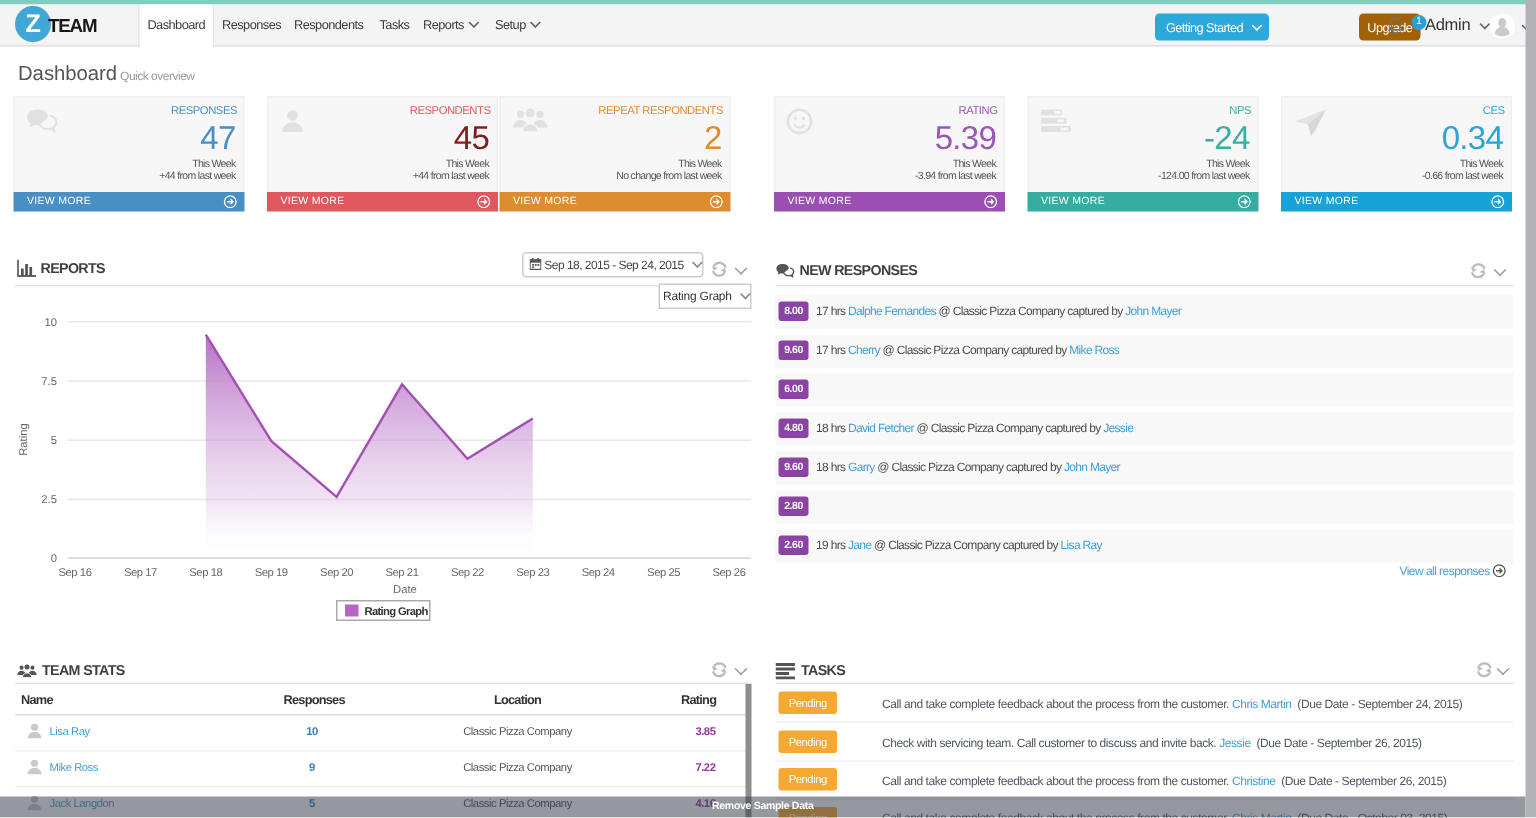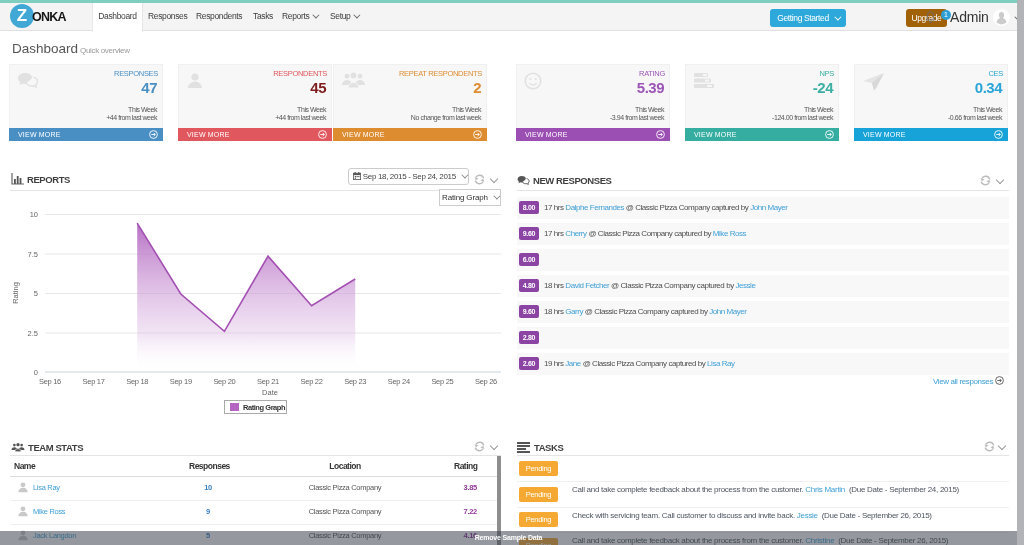--- a/index.html
+++ b/index.html
@@ -13,31 +13,31 @@
 #header { position:absolute; left:0; top:3px; width:1024px; height:28px; background:#f4f4f4; border-bottom:1px solid #e0e0e0; }
 #logo-circle { position:absolute; left:10px; top:1px; width:24px; height:24px; border-radius:50%; background:#41a8d6; color:#fff; font-weight:bold; font-size:17px; text-align:center; line-height:24px; }
 #logo-text { position:absolute; left:32px; top:7px; font-weight:800; font-size:12.5px; letter-spacing:-0.8px; color:#161616; }
 .nav { position:absolute; top:0; height:28px; font-size:8.5px; letter-spacing:-0.35px; color:#3c3c3c; line-height:26px; white-space:nowrap; }
 #nav-dash { left:92px; width:51px; background:#fff; border-left:1px solid #e7e7e7; border-right:1px solid #e7e7e7; height:29px; text-align:center; }
 .caret { display:inline-block; width:5px; height:5px; border-right:1px solid #666; border-bottom:1px solid #666; transform:rotate(45deg) translateY(-2px); margin-left:3px; vertical-align:middle; }
 .btn { position:absolute; top:6px; height:18px; border-radius:3px; color:#fff; font-size:8.5px; letter-spacing:-0.38px; line-height:18px; text-align:center; white-space:nowrap; }
 #btn-start { left:770px; width:76px; background:#2da8da; }
 #btn-upgrade { left:906px; width:41px; background:#a16207; }
 #badge1 { position:absolute; left:941px; top:7px; width:10px; height:10px; border-radius:50%; background:#2d9fd6; color:#fff; font-size:7px; text-align:center; line-height:10px; }
-#admin { position:absolute; left:950px; top:0; height:28px; line-height:28px; font-size:14px; letter-spacing:-0.2px; color:#333; }
+#admin { position:absolute; left:950px; top:0; height:28px; line-height:28px; font-size:11px; letter-spacing:-0.2px; color:#333; }
 
 
 #pagetitle { position:absolute; left:12px; top:41px; font-size:13.5px; color:#555; }
 #pagetitle span { font-size:8px; letter-spacing:-0.33px; color:#9a9a9a; margin-left:2px; }
 
 
 .card { position:absolute; top:64px; width:154px; height:77px; background:#f7f7f7; }
 .card .body { position:absolute; inset:0 0 13px 0; border:1px solid #f0f0f0; border-bottom:none; }
 .card .ttl { position:absolute; top:5px; right:5px; font-size:7.5px; letter-spacing:-0.3px; }
-.card .num { position:absolute; top:15px; right:6px; font-size:15px; letter-spacing:-0.5px; font-weight:700; }
+.card .num { position:absolute; top:15px; right:6px; font-size:22px; letter-spacing:-0.5px; font-weight:400; }
 .card .wk  { position:absolute; top:42px; right:6px; font-size:7px; letter-spacing:-0.45px; color:#555; text-align:right; line-height:8px; }
 .card .bar { position:absolute; left:0; bottom:0; width:100%; height:13px; color:#fff; font-size:7px; line-height:13px; padding-left:9px; letter-spacing:0.2px; }
 .card .icon { position:absolute; left:8px; top:8px; color:#e0e0e0; }
 .goarrow { position:absolute; right:5px; top:2px; width:9px; height:9px; }
 
 
 .phead { position:absolute; font-size:9.5px; letter-spacing:-0.42px; font-weight:bold; color:#3f3f3f; white-space:nowrap; }
 .pline { position:absolute; height:1px; background:#e4e4e4; }
 .ricon { position:absolute; color:#b9b9b9; }
 .chev  { position:absolute; width:8px; height:8px; }
@@ -49,34 +49,34 @@
 .rtext { position:absolute; left:27px; top:0; font-size:8px; letter-spacing:-0.45px; color:#4e4e4e; line-height:22px; white-space:nowrap; }
 a.blue { color:#41a0d6; text-decoration:none; }
 
 
 .th { font-weight:bold; font-size:8.5px; letter-spacing:-0.5px; color:#333; position:absolute; }
 .td { position:absolute; font-size:7.5px; letter-spacing:-0.3px; color:#555; }
 .trow-line { position:absolute; left:10px; width:487px; height:1px; background:#efefef; }
 
 
 .task-badge { position:absolute; left:519px; width:39px; height:15px; background:#f5a832; border-radius:2px; color:#fff; font-size:7.5px; letter-spacing:-0.3px; text-align:center; line-height:15px; }
-.task-text { position:absolute; left:572px; font-size:8px; letter-spacing:-0.28px; color:#4e5560; white-space:nowrap;margin-top:20px; }
+.task-text { position:absolute; left:588px; font-size:8px; letter-spacing:-0.28px; color:#4e5560; white-space:nowrap; }
 .task-line { position:absolute; left:517px; width:492px; height:1px; background:#efefef; }
 
 
 #overlay { position:absolute; left:0; top:531px; width:1017px; height:14px; background:rgba(55,63,73,0.53); color:#fff; font-size:7px; letter-spacing:-0.2px; font-weight:bold; text-align:center; line-height:14px; }
 #scrollbar { position:absolute; left:1017px; top:0; width:7px; height:545px; background:#b1b3b6; }
 #wscroll { position:absolute; left:497px; top:456px; width:4px; height:89px; background:#8e8e8e; }
 </style>
 </head>
 <body>
 <div id="tealbar"></div>
 <div id="header">
   <div id="logo-circle">Z</div>
-    <div id="logo-text">ONKA</div>
+    <div id="logo-text">TEAM</div>
   <div class="nav" id="nav-dash">Dashboard</div>
   <div class="nav" style="left:148px;">Responses</div>
   <div class="nav" style="left:196px;">Respondents</div>
   <div class="nav" style="left:253px;">Tasks</div>
   <div class="nav" style="left:282px;">Reports<span class="caret"></span></div>
   <div class="nav" style="left:330px;">Setup<span class="caret"></span></div>
   <div class="btn" id="btn-start">Getting Started <span class="caret" style="border-color:#fff;"></span></div>
   <div class="btn" id="btn-upgrade">Upgrade</div>
   <svg style="position:absolute;left:925px;top:8px;" width="11" height="12" viewBox="0 0 11 12">
       <path d="M5.5 0.8 C3.4 0.8 2.6 2.5 2.6 4.2 L2.6 6.8 L1.2 8.9 L9.8 8.9 L8.4 6.8 L8.4 4.2 C8.4 2.5 7.6 0.8 5.5 0.8 Z" fill="none" stroke="#6f6f6f" stroke-width="1"></path>

